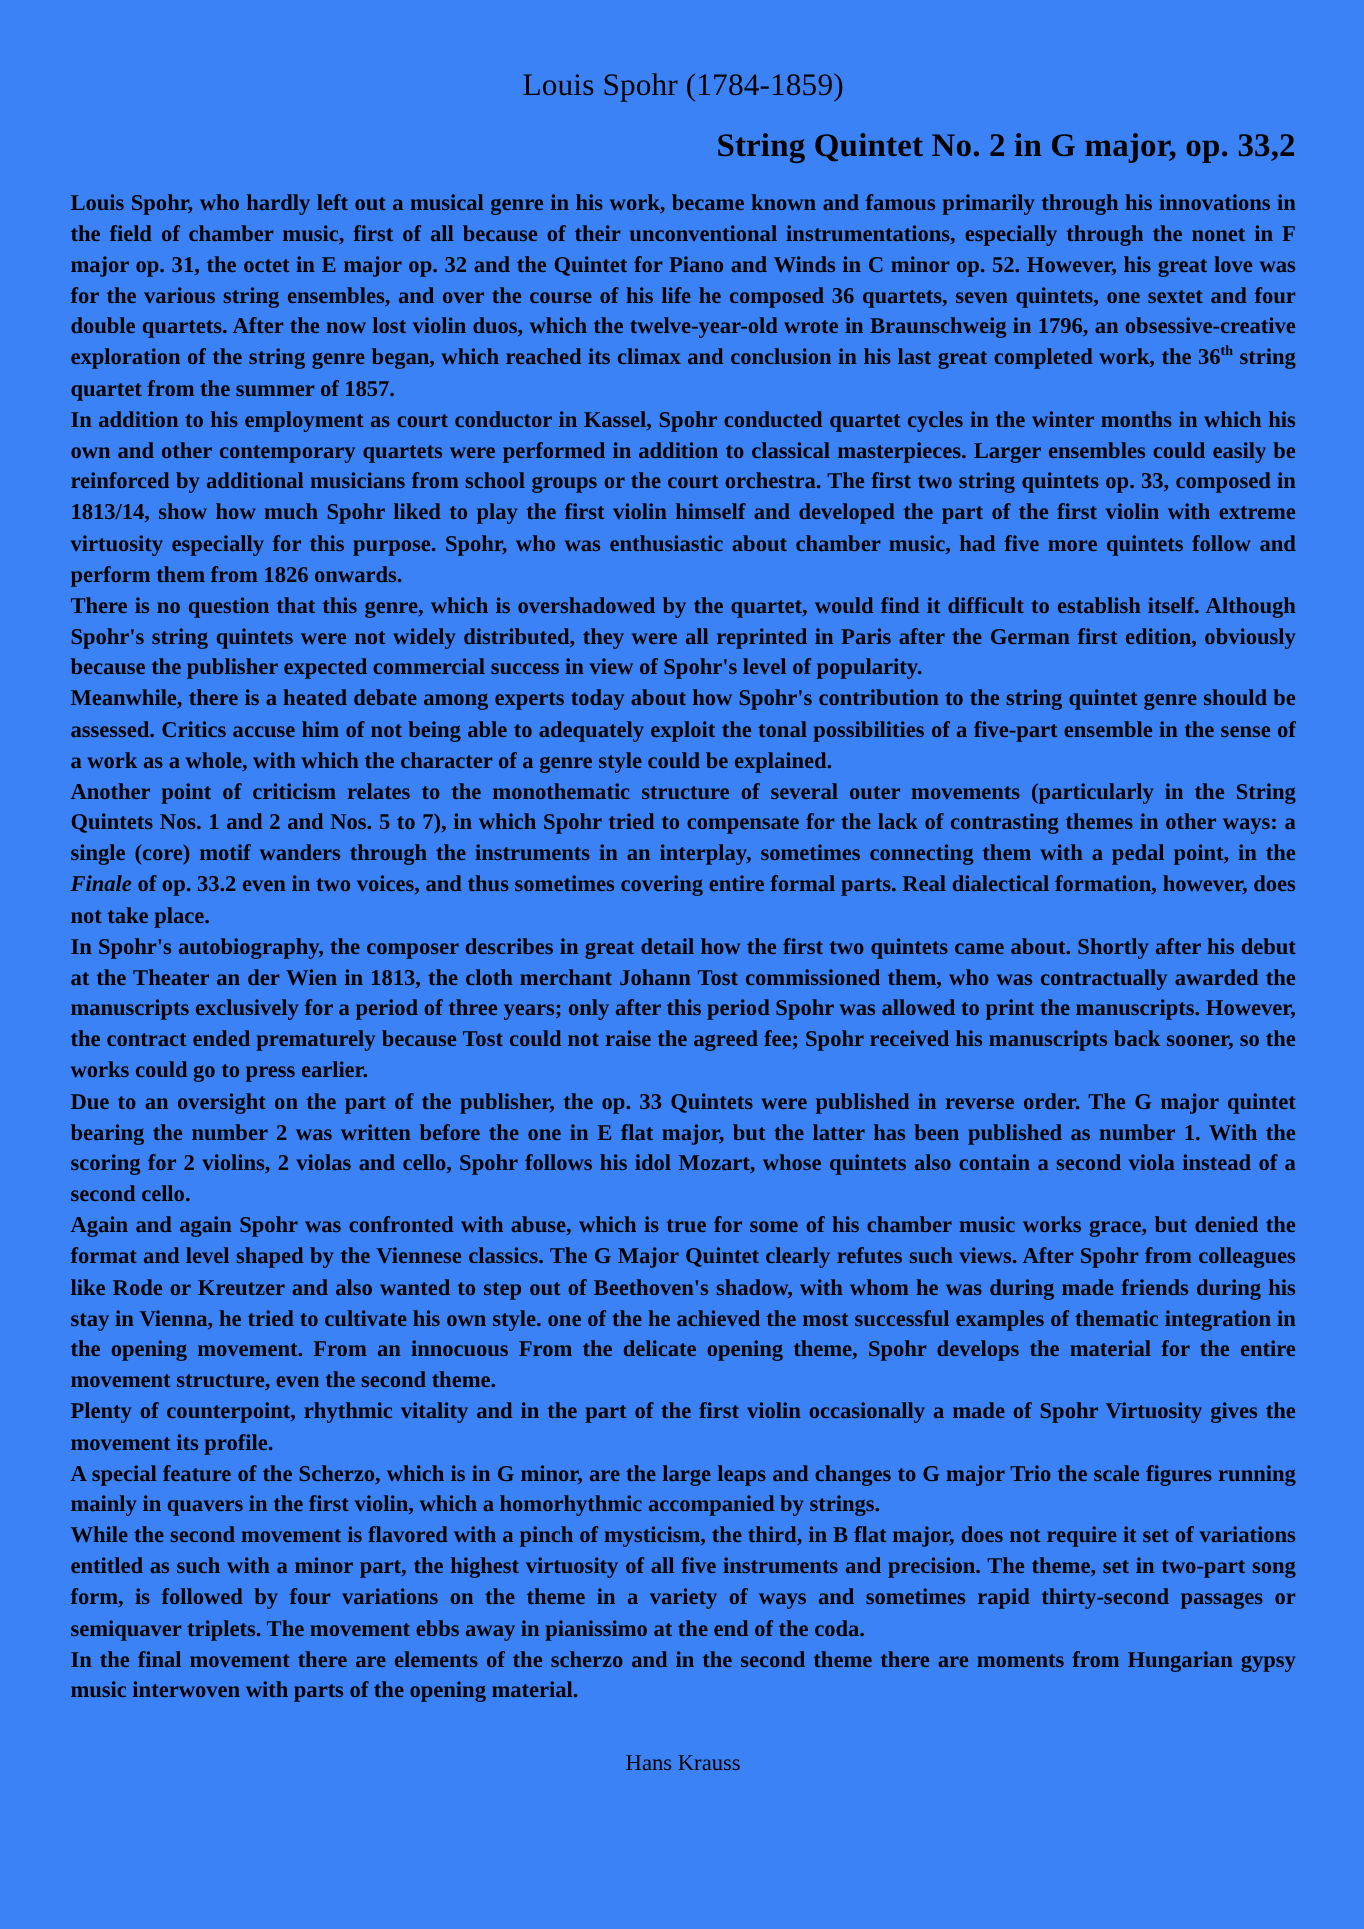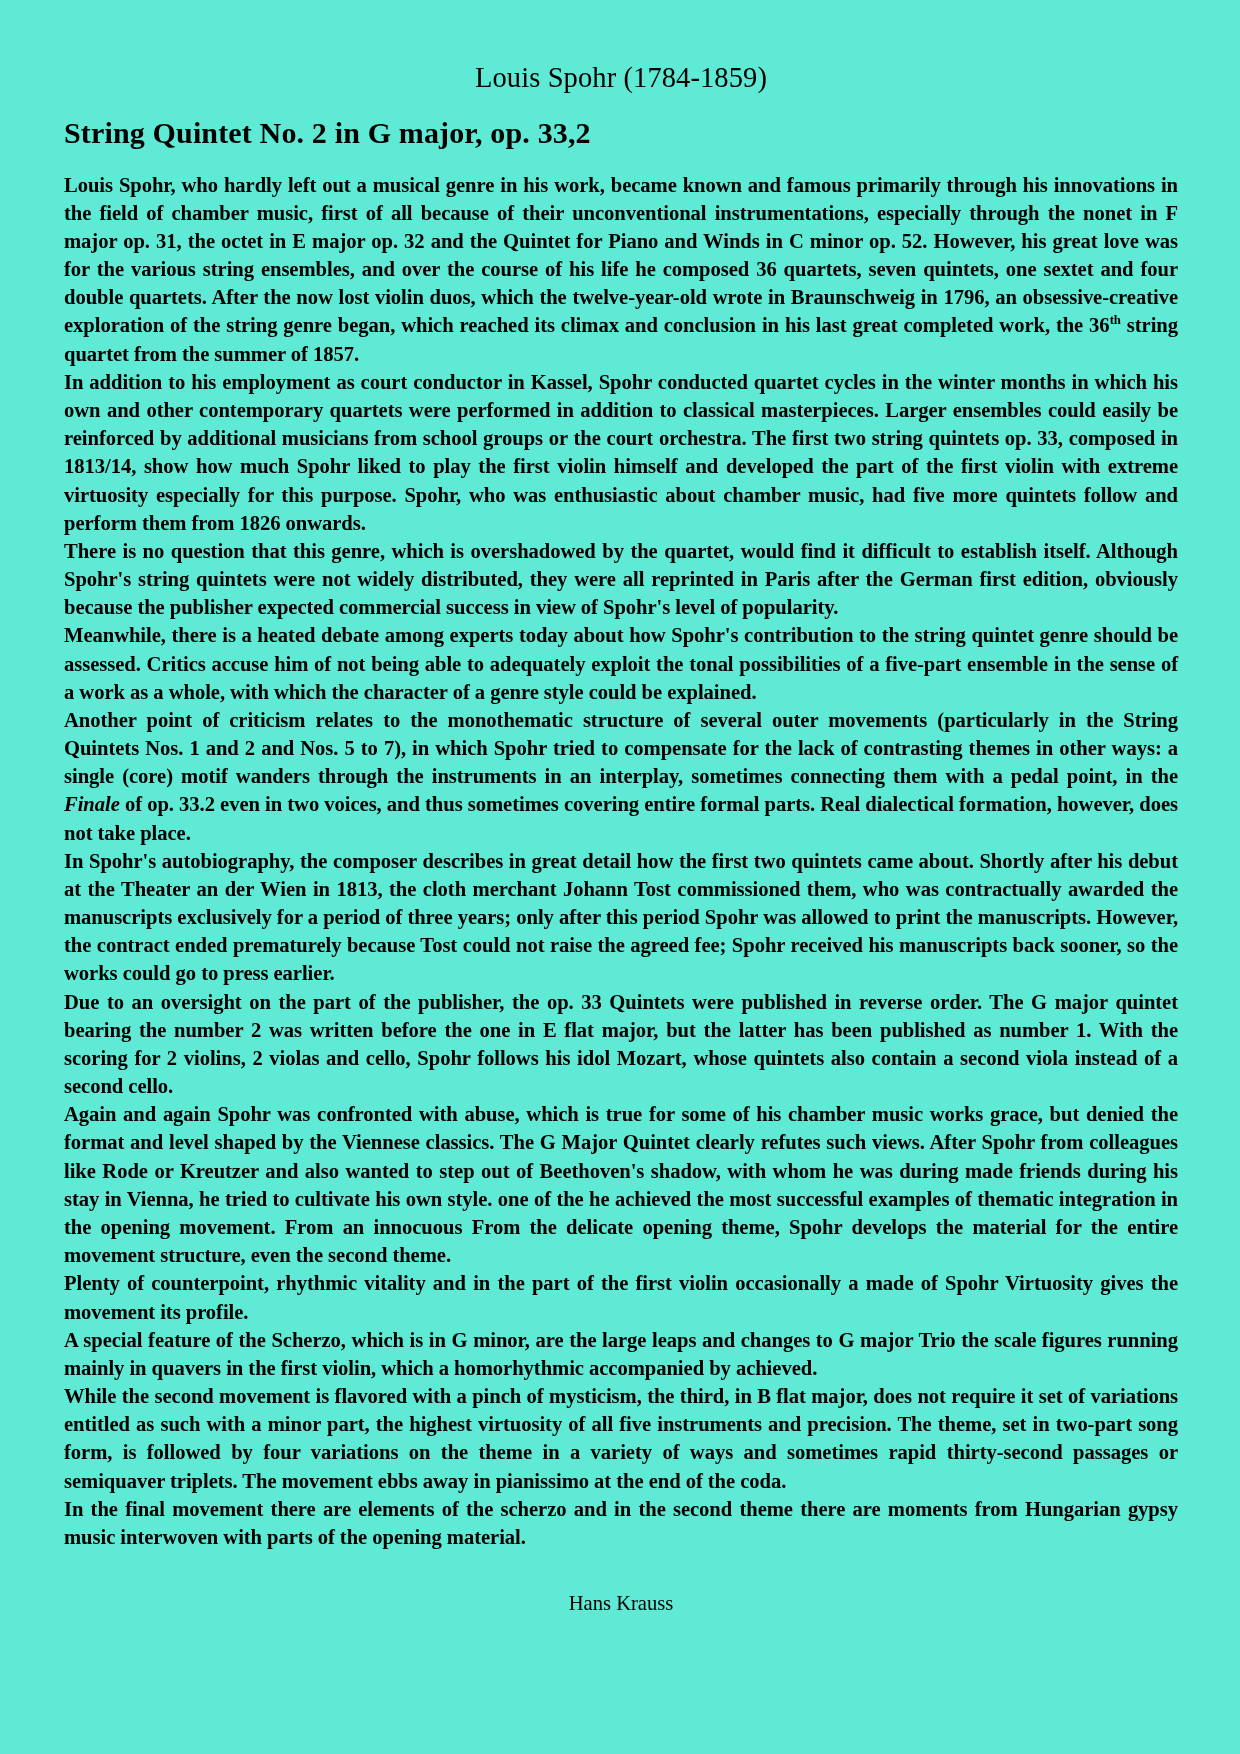--- a/index.html
+++ b/index.html
@@ -13,34 +13,34 @@
     min-height: 1754px;
     font-family: "Liberation Serif", "DejaVu Serif", serif;
     color: #000000;
     -webkit-font-smoothing: antialiased;
   }
   .page {
     width: 1240px;
     min-height: 1754px;
     box-sizing: border-box;
     padding: 52px 62px 40px 64px;
-    background: #5eead4;
+    background: #3b82f6;
   }
 
   
   .composer-line {
     text-align: center;
     font-size: 28.5px;
     line-height: 1.18;
     font-weight: normal;
     margin: 9px 0 0 0;
     letter-spacing: 0.1px;
   }
   .work-title {
-    text-align: left;
+    text-align: right;
     font-size: 30px;
     font-weight: bold;
     line-height: 1.2;
     margin: 20px 0 0 0;
     letter-spacing: 0.15px;
   }
   .preface-heading-wrap {
     text-align: center;
     margin: 22px 0 0 0;
   }
@@ -114,21 +114,21 @@
     <p>In Spohr's autobiography, the composer describes in great detail how the first two quintets came about. Shortly after his debut at the Theater an der Wien in 1813, the cloth merchant Johann Tost commissioned them, who was contractually awarded the manuscripts exclusively for a period of three years; only after this period Spohr was allowed to print the manuscripts. However, the contract ended prematurely because Tost could not raise the agreed fee; Spohr received his manuscripts back sooner, so the works could go to press earlier.</p>
 
     <p>Due to an oversight on the part of the publisher, the op. 33 Quintets were published in reverse order. The G major quintet bearing the number 2 was written before the one in E flat major, but the latter has been published as number 1. With the scoring for 2 violins, 2 violas and cello, Spohr follows his idol Mozart, whose quintets also contain a second viola instead of a second cello.</p>
 
 
     <p>Again and again Spohr was confronted with abuse, which is true for some of his chamber music works grace, but denied the format and level shaped by the Viennese classics. The G Major Quintet clearly refutes such views. After Spohr from colleagues like Rode or Kreutzer and also wanted to step out of Beethoven's shadow, with whom he was during made friends during his stay in Vienna, he tried to cultivate his own style. one of the he achieved the most successful examples of thematic integration in the opening movement. From an innocuous From the delicate opening theme, Spohr develops the material for the entire movement structure, even the second theme.</p>
 
     <p>Plenty of counterpoint, rhythmic vitality and in the part of the first violin occasionally a made of Spohr Virtuosity gives the movement its profile.</p>
 
 
-    <p>A special feature of the Scherzo, which is in G minor, are the large leaps and changes to G major Trio the scale figures running mainly in quavers in the first violin, which a homorhythmic accompanied by achieved.</p>
+    <p>A special feature of the Scherzo, which is in G minor, are the large leaps and changes to G major Trio the scale figures running mainly in quavers in the first violin, which a homorhythmic accompanied by strings.</p>
 
     <p>While the second movement is flavored with a pinch of mysticism, the third, in B flat major, does not require it set of variations entitled as such with a minor part, the highest virtuosity of all five instruments and precision. The theme, set in two-part song form, is followed by four variations on the theme in a variety of ways and sometimes rapid thirty-second passages or semiquaver triplets. The movement ebbs away in pianissimo at the end of the coda.</p>
 
     <p>In the final movement there are elements of the scherzo and in the second theme there are moments from Hungarian gypsy music interwoven with parts of the opening material.</p>
 
   </div>
 
   <div class="signature">Hans Krauss</div>
 
 </div>

